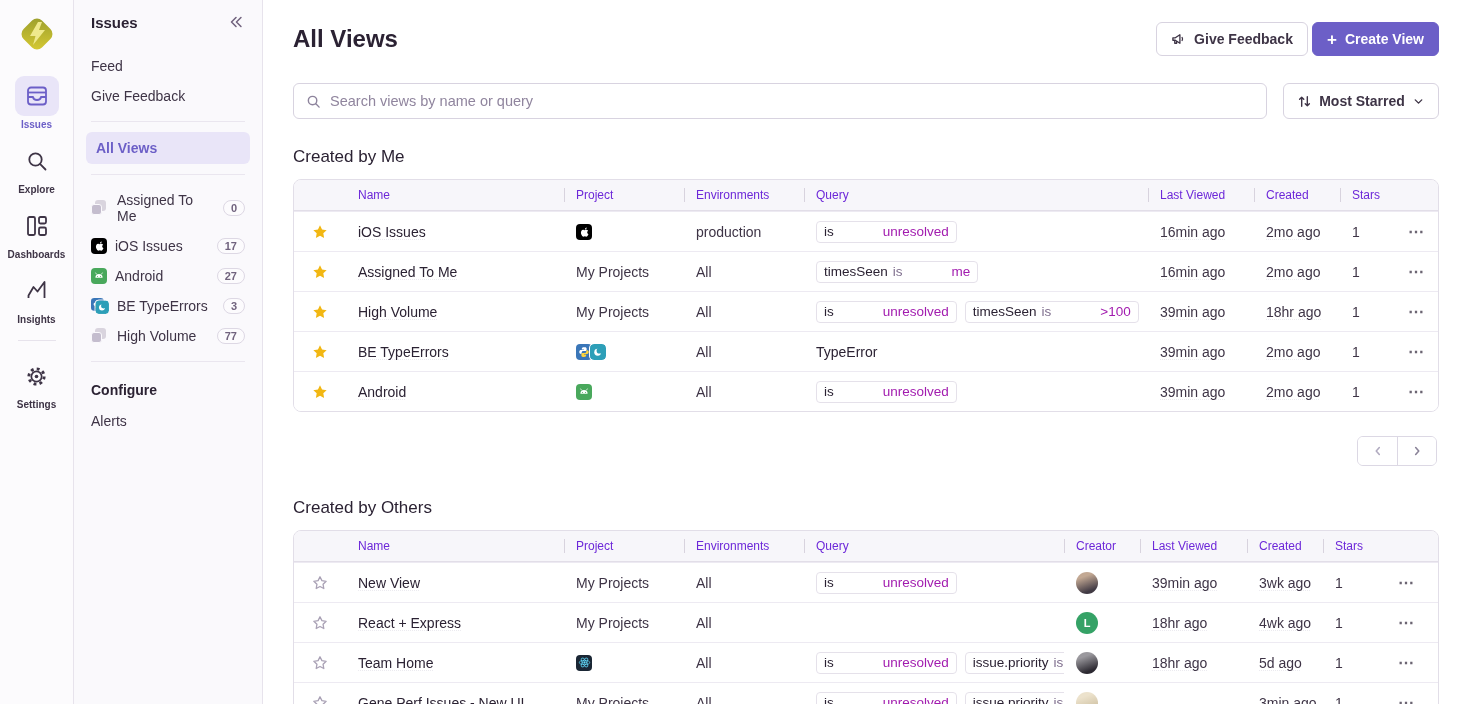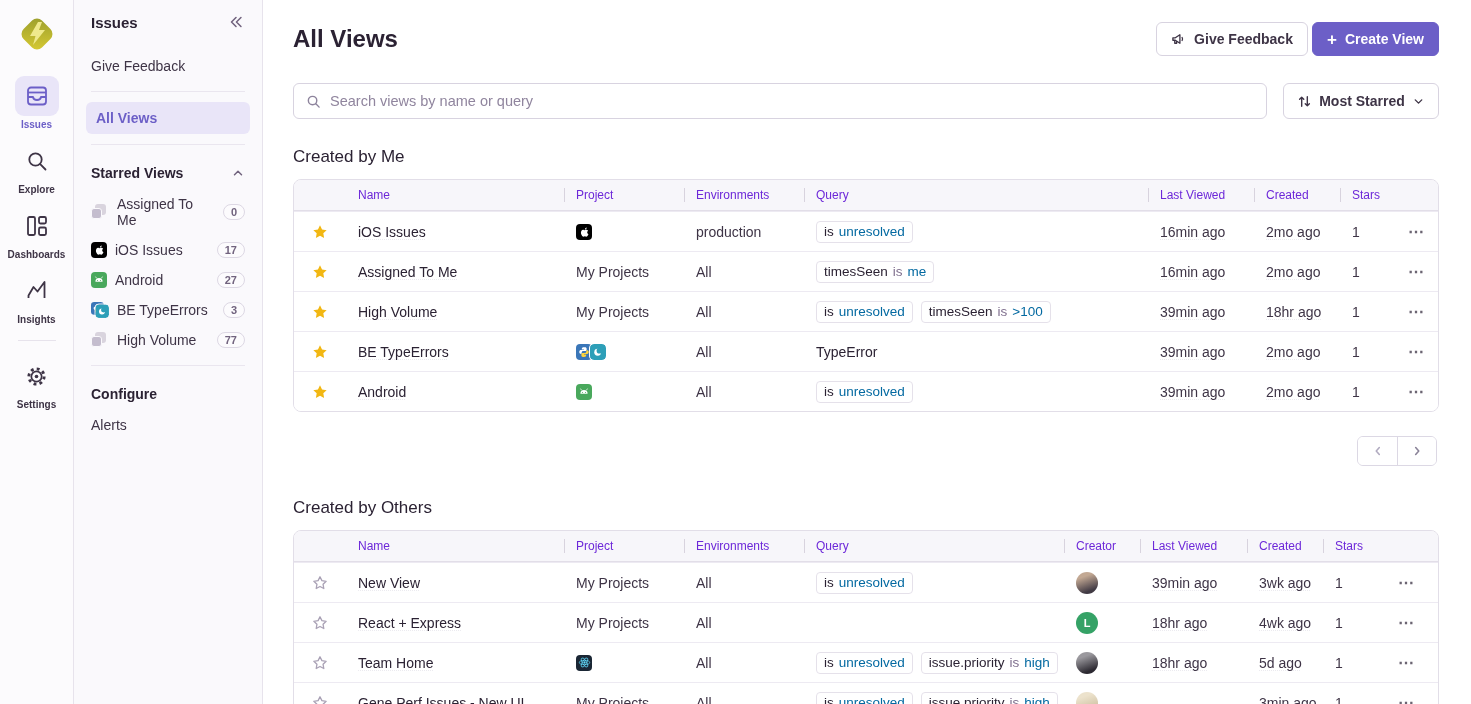--- a/index.html
+++ b/index.html
@@ -72,21 +72,21 @@
   .tr:first-of-type { border-top:none; }
   .td { padding:0 12px; font-size:14px; color:#3e3446; white-space:nowrap; overflow:hidden; display:flex; align-items:center; }
   .td-star { justify-content:center; cursor:pointer; }
   .name-link { color:#2b2233; text-decoration:underline dotted #b5aec2; text-underline-offset:3px; cursor:pointer; }
   .dotted { text-decoration:underline dotted #b5aec2; text-underline-offset:3px; }
   .proj-icons { display:flex; align-items:center; }
   .proj-icons .sq-icon + .sq-icon { margin-left:-2px; outline:1px solid #fff; }
   .query-cell { gap:8px; }
   .chip { border:1px solid #e5e1ea; border-radius:4px; padding:2.5px 7px; font-size:13.5px;
           display:inline-flex; gap:5px; white-space:nowrap; flex-shrink:0; background:#fff; }
-  .tok-key { color:#2b2233; } .tok-op { color:#80708f; } .tok-value { color:#0369a1; }
+  .tok-key { color:#2b2233; } .tok-op { color:#80708f; } .tok-value { color:#a21caf;margin-left:44px; }
   .query-plain { color:#2b2233; }
   .avatar { width:22px; height:22px; border-radius:50%; display:flex; align-items:center; justify-content:center;
             font-size:11px; font-weight:bold; color:#fff; flex-shrink:0; }
   .actions-btn { color:#6b6472; font-weight:bold; font-size:16px; letter-spacing:1px; cursor:pointer; }
 
   .pagination { display:flex; justify-content:flex-end; margin:24px 2px 0; }
   .pager { display:inline-flex; border:1px solid #dcd8e4; border-radius:6px; overflow:hidden; background:#fff; }
   .pager .pg { width:39px; height:28px; display:flex; align-items:center; justify-content:center;
                background:#fff; border:none; cursor:pointer; }
   .pg + .pg { border-left:1px solid #dcd8e4; }
@@ -162,33 +162,30 @@
   <div class="sidebar-header">
     <span class="sidebar-title">Issues</span>
     <span class="collapse-btn">
       <svg viewBox="0 0 20 20" width="18" height="18" fill="none" stroke="#71637e" stroke-width="1.7" stroke-linecap="round" stroke-linejoin="round">
         <path d="M10 5l-5 5 5 5"></path>
           <path d="M15.5 5l-5 5 5 5"></path>
       </svg>
     </span>
   </div>
   <div class="side-item">
+    <span>Feed</span>
+  </div>
+  <div class="side-item">
     <span>Give Feedback</span>
   </div>
   <div class="side-divider"></div>
   <div class="side-item selected">
     <span>All Views</span>
   </div>
   <div class="side-divider"></div>
-  <div class="side-section">
-    <span>Starred Views</span>
-    <svg viewBox="0 0 16 16" width="14" height="14" fill="none" stroke="#71637e" stroke-width="1.7" stroke-linecap="round" stroke-linejoin="round">
-        <path d="M4 10l4-4 4 4"></path>
-      </svg>
-  </div>
   <div id="starred-list">
       <div class="side-item">
         <span class="view-icon">
           <span class="stacked-back"></span>
           <span class="stacked-front"></span>
         </span>
         <span>Assigned To Me</span>
         <span class="count-badge">0</span>
       </div>
       <div class="side-item">

